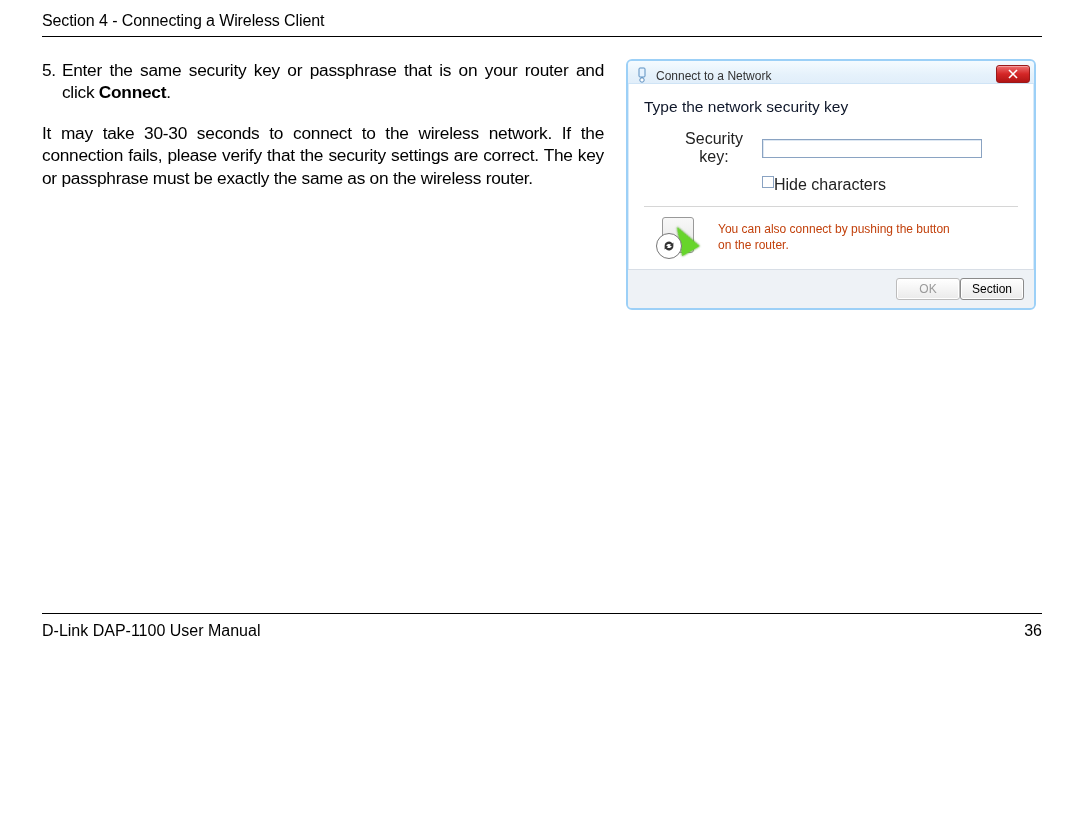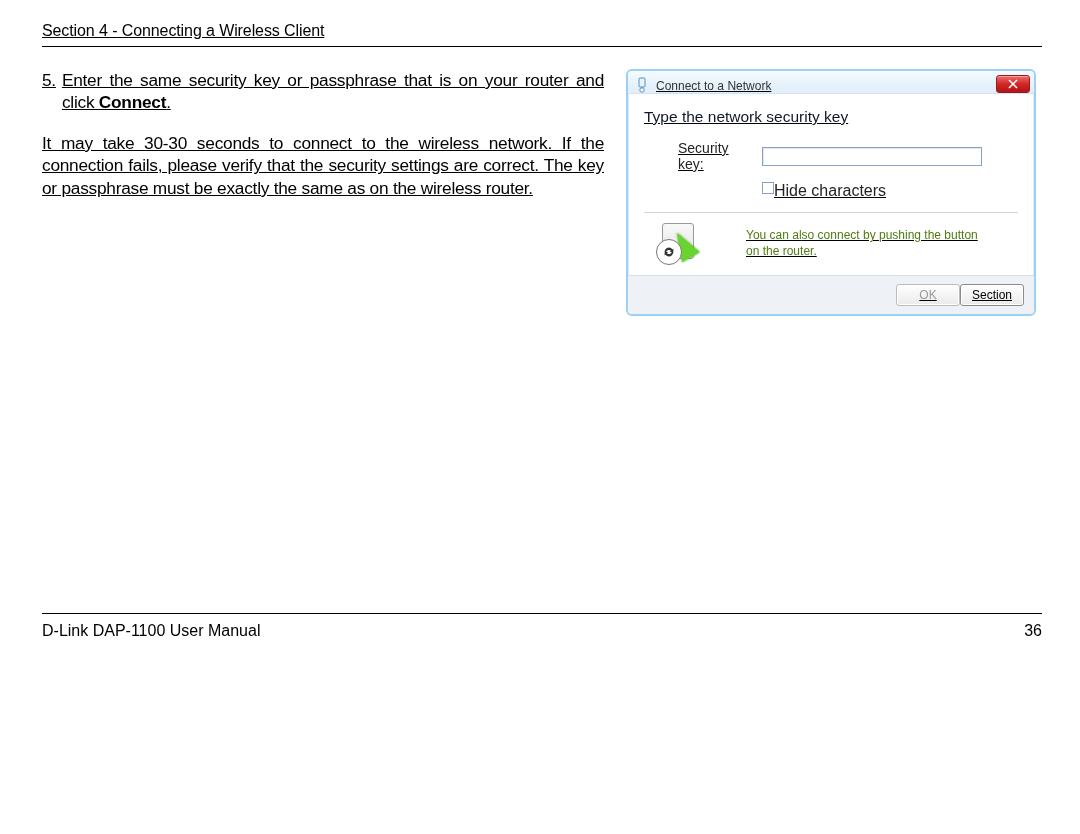--- a/index.html
+++ b/index.html
@@ -10,22 +10,21 @@
     background: #fff;
     font-family: "Segoe UI", "Myriad Pro", Arial, sans-serif;
     color: #000;
     font-size: 16px;
   }
   .page {
     position: relative;
     width: 1080px;
     height: 670px;
     box-sizing: border-box;
-    padding: 22px 38px 20px 42px;
-    text-decoration: underline;
+    padding: 12px 38px 20px 42px;
   }
   .header {
     font-size: 16px;
     padding-bottom: 6px;
     border-bottom: 1.3px solid #000;
     letter-spacing: -0.1px;
   }
   .body {
     display: flex;
     gap: 22px;
@@ -92,21 +91,21 @@
     font-family: "Segoe UI", Arial, sans-serif;
     margin-bottom: 14px;
   }
   .form-row {
     display: flex;
     align-items: center;
     gap: 12px;
     margin-left: 34px;
     margin-bottom: 10px;
   }
-  .form-row label { font-size: 14px; color: #222; width: 72px; text-align: left; }
+  .form-row label { font-size: 16px; color: #222; width: 72px; text-align: center; }
   .sec-input {
     width: 220px; height: 19px;
     border: 1px solid #8aa3c2;
     box-shadow: inset 1px 1px 0 #dde7f2;
     font-size: 12px;
     padding: 0 3px;
     box-sizing: border-box;
     outline: none;
     background: #fff;
   }
@@ -124,25 +123,25 @@
     background: #fff;
     box-sizing: border-box;
   }
   .hint-sep {
     border: none;
     border-top: 1px solid #d6d6d6;
     margin: 12px 0 10px 0;
   }
   .hint-row {
     display: flex;
-    gap: 32px;
+    gap: 4px;
     align-items: center;
     margin-left: 12px;
     font-size: 12px;
-    color: #4d7c0f;
+    color: #c2410c;
   }
   .router-icon { width: 58px; height: 42px; position: relative; flex: 0 0 auto; }
   .router-box {
     position: absolute; left: 6px; top: 0;
     width: 30px; height: 34px;
     border: 1.5px solid #999;
     border-radius: 3px;
     background: linear-gradient(#f8f8f8,#e5e5e5);
   }
   .router-sync {

